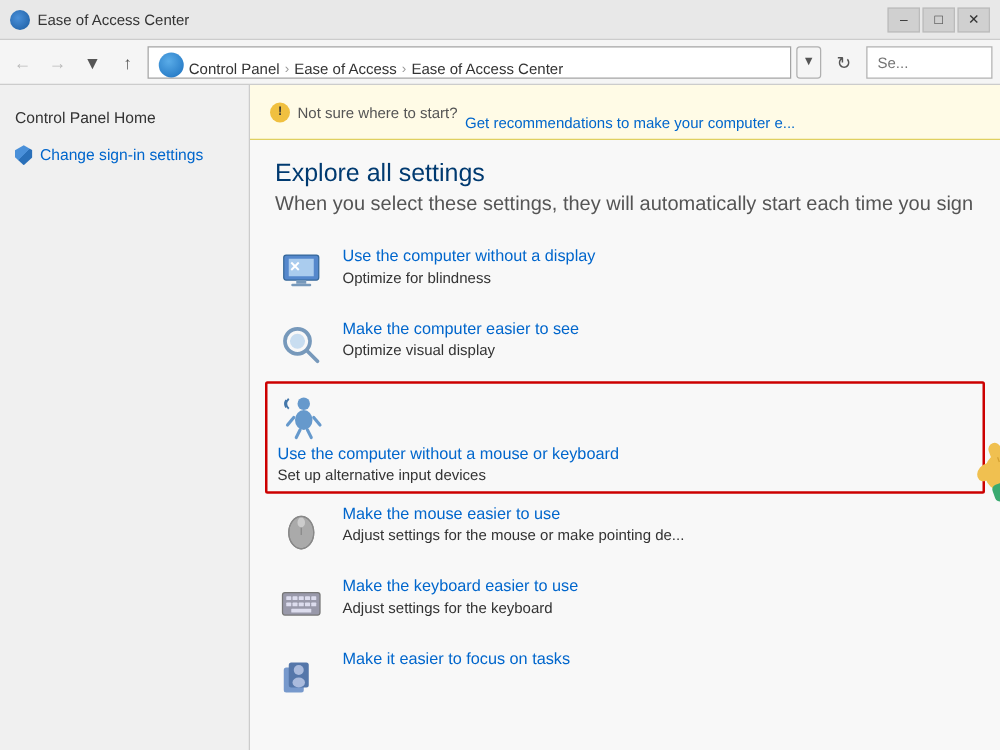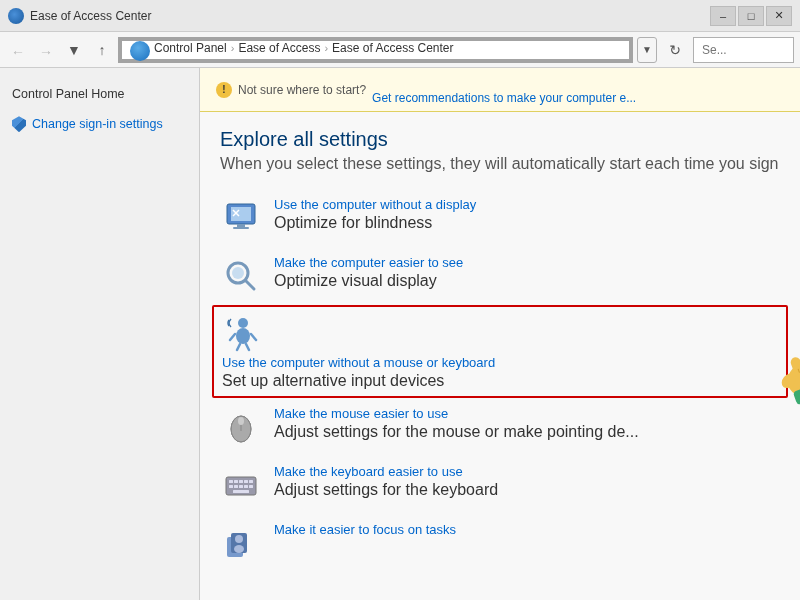--- a/index.html
+++ b/index.html
@@ -71,24 +71,24 @@
       align-items: center;
       justify-content: center;
       color: #555;
       font-size: 14px;
       border-radius: 3px;
     }
     .nav-btn.disabled { color: #bbb; cursor: default; }
     .address-field {
       flex: 1;
       height: 26px;
-      border: 4px solid #a3a3a3;
+      border: 1px solid #a3a3a3;
       background: white;
       display: flex;
-      align-items: flex-start;
+      align-items: flex-end;
       padding: 0 8px;
       font-size: 12px;
       color: #333;
     }
     .address-breadcrumb {
       display: flex;
       align-items: center;
       gap: 4px;
       flex: 1;
     }
@@ -252,21 +252,21 @@
     .setting-text-wrap { flex: 1; }
     .setting-link {
       color: #0066cc;
       font-size: 13px;
       cursor: pointer;
       display: block;
       margin-bottom: 2px;
     }
     .setting-desc {
       color: #333;
-      font-size: 16px;
+      font-size: 12px;
     }
 
     
     .icon-monitor {
       width: 36px;
       height: 36px;
     }
     .icon-magnify {
       width: 36px;
       height: 36px;

